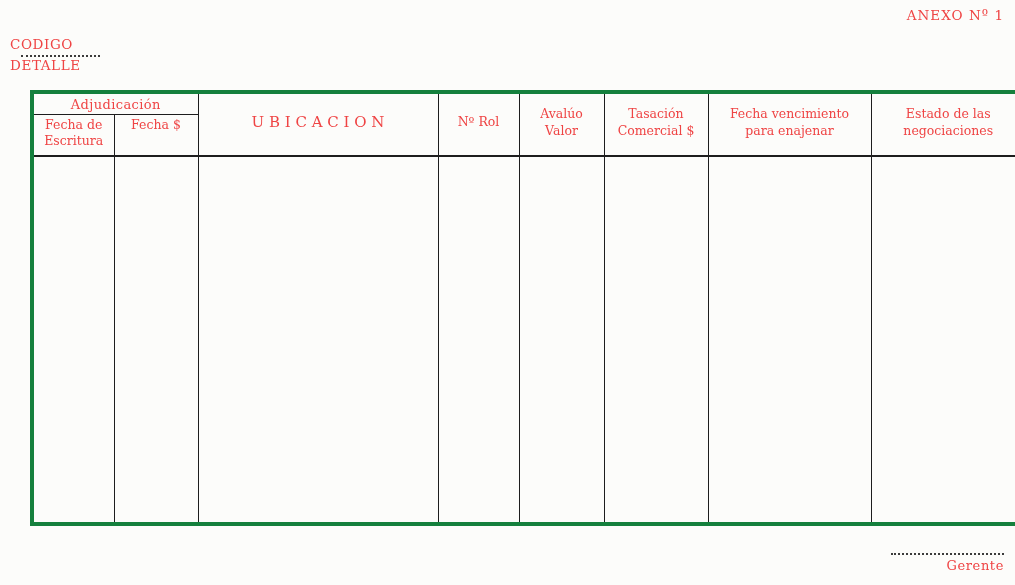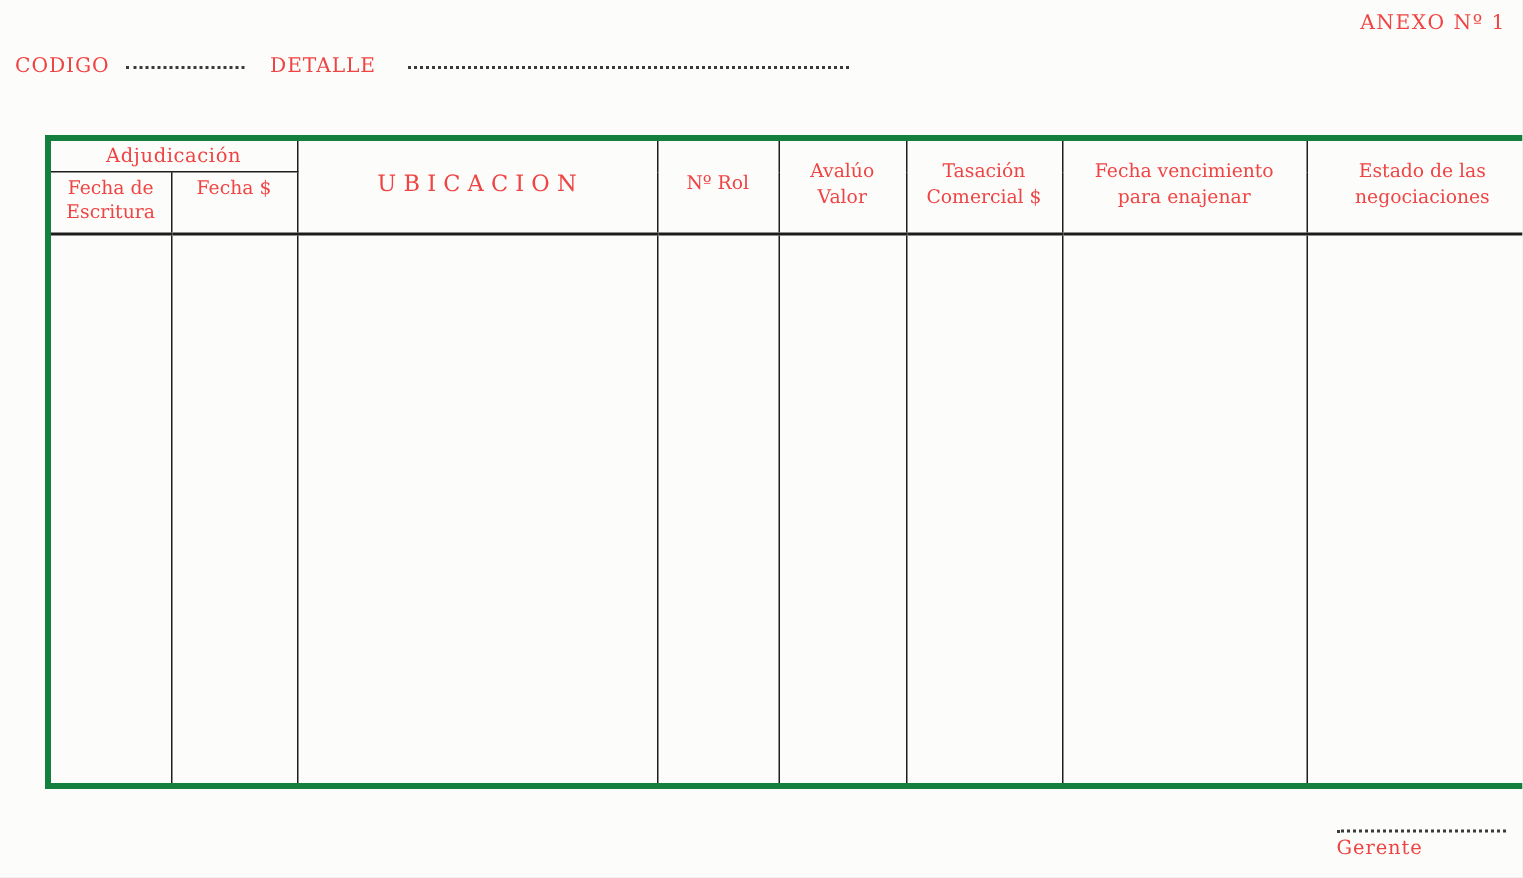--- a/index.html
+++ b/index.html
@@ -13,22 +13,22 @@
     overflow:hidden;
   }
 
   .anexo {
     position:absolute; top:7px; right:11px;
     font-size:13.5px; letter-spacing:1px; white-space:nowrap;
   }
 
   .field-row {
     position:absolute; top:37px; left:10px; width:556px;
-    display:flex; align-items:center;
-    font-size:13.5px; letter-spacing:0.6px; line-height:1.1;
+    display:flex; align-items:flex-start;
+    font-size:13.5px; letter-spacing:0.6px; line-height:1.1;flex-direction:column;
   }
   .lbl { white-space:nowrap; }
   .dots { border-bottom:2px dotted #3b3b3b; height:3px; }
   .dots-codigo { width:79px; margin:0 17px 1px 11px; }
   .dots-empresa { flex:1; margin:0 0 1px 21px; }
 
   .title {
     position:absolute; top:59px; left:10px;
     font-size:13px; font-weight:bold; letter-spacing:0.3px; white-space:nowrap;
   }
@@ -62,21 +62,21 @@
   tr.r-sub th {
     height:38px; font-size:12.5px; line-height:1.3;
     vertical-align:top; padding-top:2px;
     white-space:pre-line;
     border-bottom:2px solid #1d1d1d;
   }
   tr.r-body td { height:365px; background:#fcfcfa; }
 
   .sig {
     position:absolute; top:545px; right:11px; width:113px;
-    text-align:left;
+    text-align:right;
   }
   .sig-line { height:8px; border-bottom:2px dotted #3b3b3b; }
   .sig-label { font-size:13px; margin-top:3px; letter-spacing:0.6px; }
 </style>
 </head>
 <body>
 
 <div class="page">
 
   <div class="anexo">ANEXO Nº 1</div>

